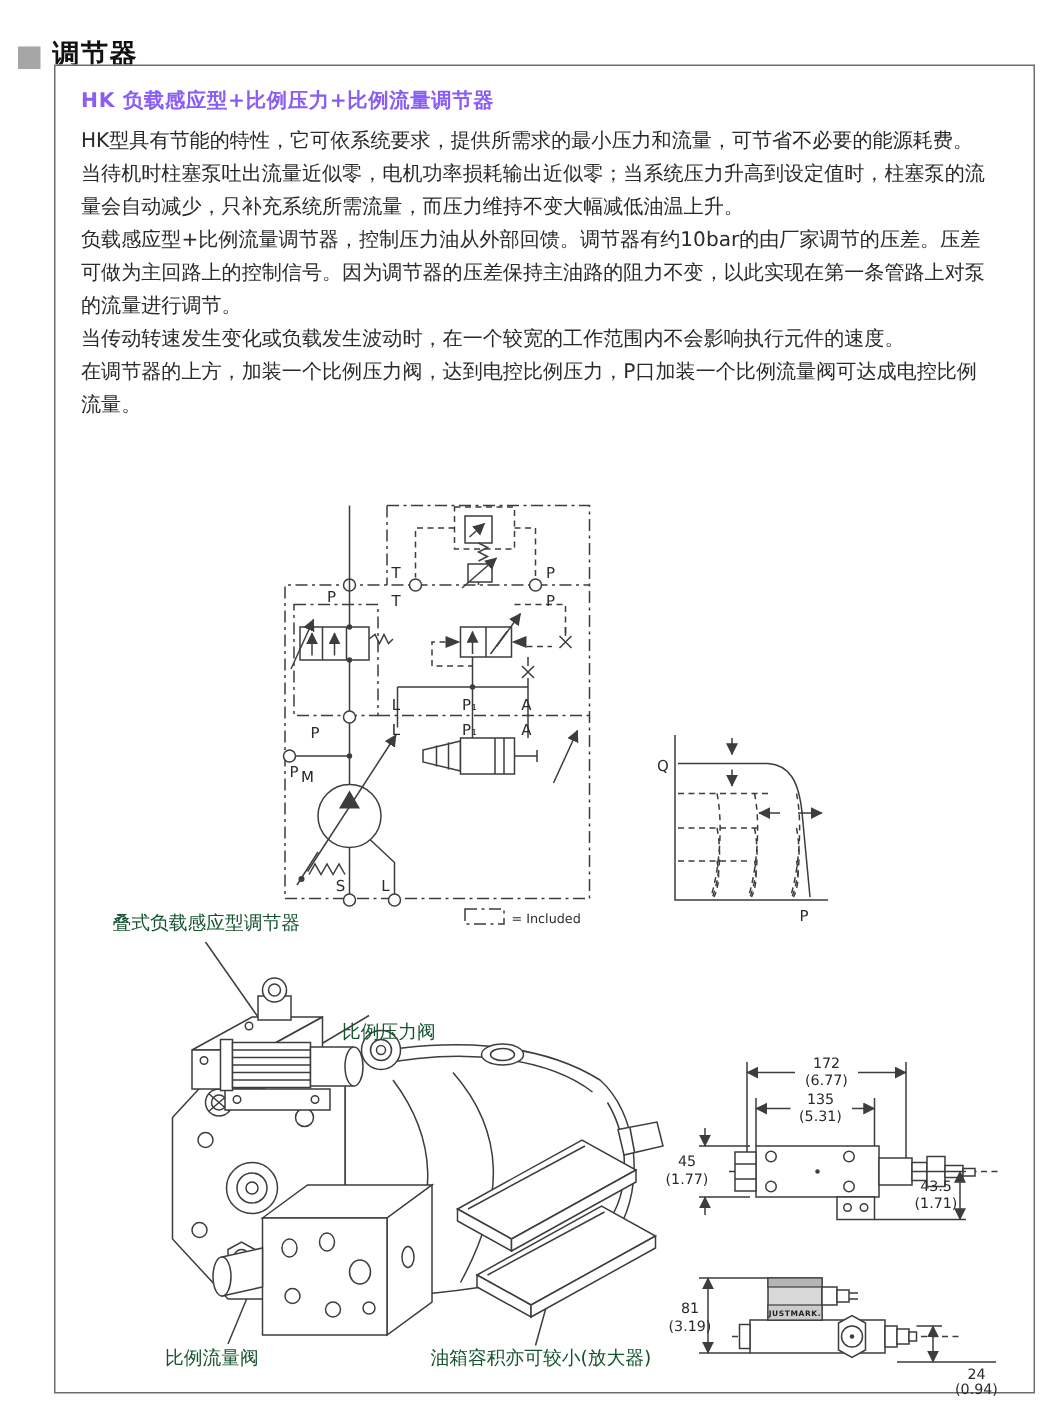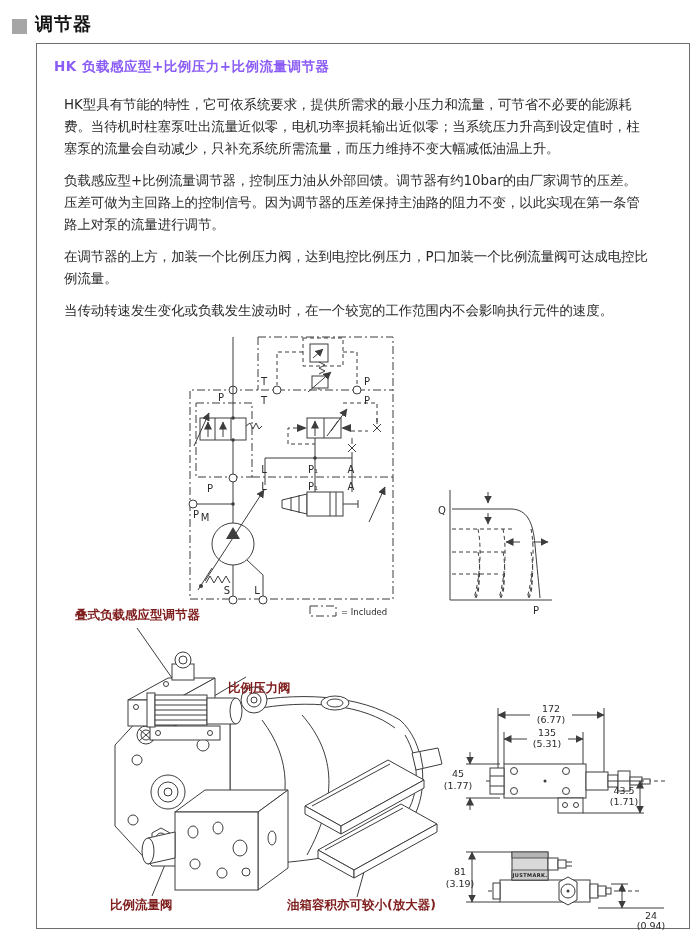--- a/index.html
+++ b/index.html
@@ -1,26 +1,26 @@
 <!DOCTYPE html>
 <html><head>
 <meta charset="utf-8">
 <style>
   html,body{margin:0;padding:0;background:#fff;}
   .page{position:relative;width:700px;height:938px;background:#fff;overflow:hidden;
         font-family:"DejaVu Sans","Liberation Sans",sans-serif;color:#222;}
-  .hdr{position:absolute;left:12px;top:12px;display:flex;align-items:center;gap:8px;}
+  .hdr{position:absolute;left:12px;top:24px;display:flex;align-items:center;gap:8px;}
   .hdr .sq{width:15px;height:15px;background:#a6a6a6;margin-top:4px;}
   .hdr h1{font-size:18px;font-weight:bold;color:#111;margin:0;letter-spacing:1px;}
   .panel{position:absolute;left:36px;top:43px;width:652px;height:884px;border:1.5px solid #6e6e6e;background:#fff;}
   .heading{position:absolute;left:54px;top:58px;font-size:13.5px;font-weight:bold;color:#8b5cf6;letter-spacing:.5px;}
   .bodytext{position:absolute;left:54px;top:84px;width:606px;font-size:13.4px;line-height:22px;color:#2a2a2a;
             text-align:left;word-break:break-all;}
-  .bodytext p{margin:10px;}
-  .cjklabel{position:absolute;font-size:12.5px;color:#7f1d1d;white-space:nowrap;z-index:3;font-weight:bold;}
+  .bodytext p{margin:0;}
+  .cjklabel{position:absolute;font-size:12.5px;color:#14532d;white-space:nowrap;z-index:3;}
   svg.art{position:absolute;left:0;top:0;z-index:2;}
   .ln{stroke:#3d3d3d;stroke-width:1;fill:none;}
   .lnw{stroke:#3d3d3d;stroke-width:1;fill:#fff;}
   .dd{stroke-dasharray:8 3 2 3;}
   .ds{stroke-dasharray:4 3;}
   .thin{stroke-width:.9;}
   text.sv{font-family:"DejaVu Sans","Liberation Sans",sans-serif;font-size:10px;fill:#2a2a2a;}
   text.dim{font-family:"DejaVu Sans","Liberation Sans",sans-serif;font-size:9.5px;fill:#2a2a2a;text-anchor:middle;}
   text.tiny{font-family:"DejaVu Sans","Liberation Sans",sans-serif;font-size:5px;fill:#222;font-weight:bold;text-anchor:middle;letter-spacing:.4px;}
   text.leg{font-family:"DejaVu Sans","Liberation Sans",sans-serif;font-size:8.5px;fill:#2a2a2a;}
@@ -35,22 +35,22 @@
     <h1>调节器</h1>
   </div>
 
   <div class="panel"></div>
 
   <div class="heading">HK 负载感应型+比例压力+比例流量调节器</div>
 
   <div class="bodytext">
     <p>HK型具有节能的特性，它可依系统要求，提供所需求的最小压力和流量，可节省不必要的能源耗费。当待机时柱塞泵吐出流量近似零，电机功率损耗输出近似零；当系统压力升高到设定值时，柱塞泵的流量会自动减少，只补充系统所需流量，而压力维持不变大幅减低油温上升。</p>
     <p>负载感应型+比例流量调节器，控制压力油从外部回馈。调节器有约10bar的由厂家调节的压差。压差可做为主回路上的控制信号。因为调节器的压差保持主油路的阻力不变，以此实现在第一条管路上对泵的流量进行调节。</p>
+    <p>当传动转速发生变化或负载发生波动时，在一个较宽的工作范围内不会影响执行元件的速度。</p>
     <p>在调节器的上方，加装一个比例压力阀，达到电控比例压力，P口加装一个比例流量阀可达成电控比例流量。</p>
-    <p>当传动转速发生变化或负载发生波动时，在一个较宽的工作范围内不会影响执行元件的速度。</p>
   </div>
 
   <svg class="art" width="700" height="938" viewBox="0 0 700 938">
     <defs>
       <marker id="ah" markerWidth="9" markerHeight="9" refX="7.5" refY="4" orient="auto-start-reverse" markerUnits="userSpaceOnUse">
         <path d="M0,0 L8,4 L0,8 Z" fill="#3d3d3d"></path>
       </marker>
     </defs>
 
     <g>

